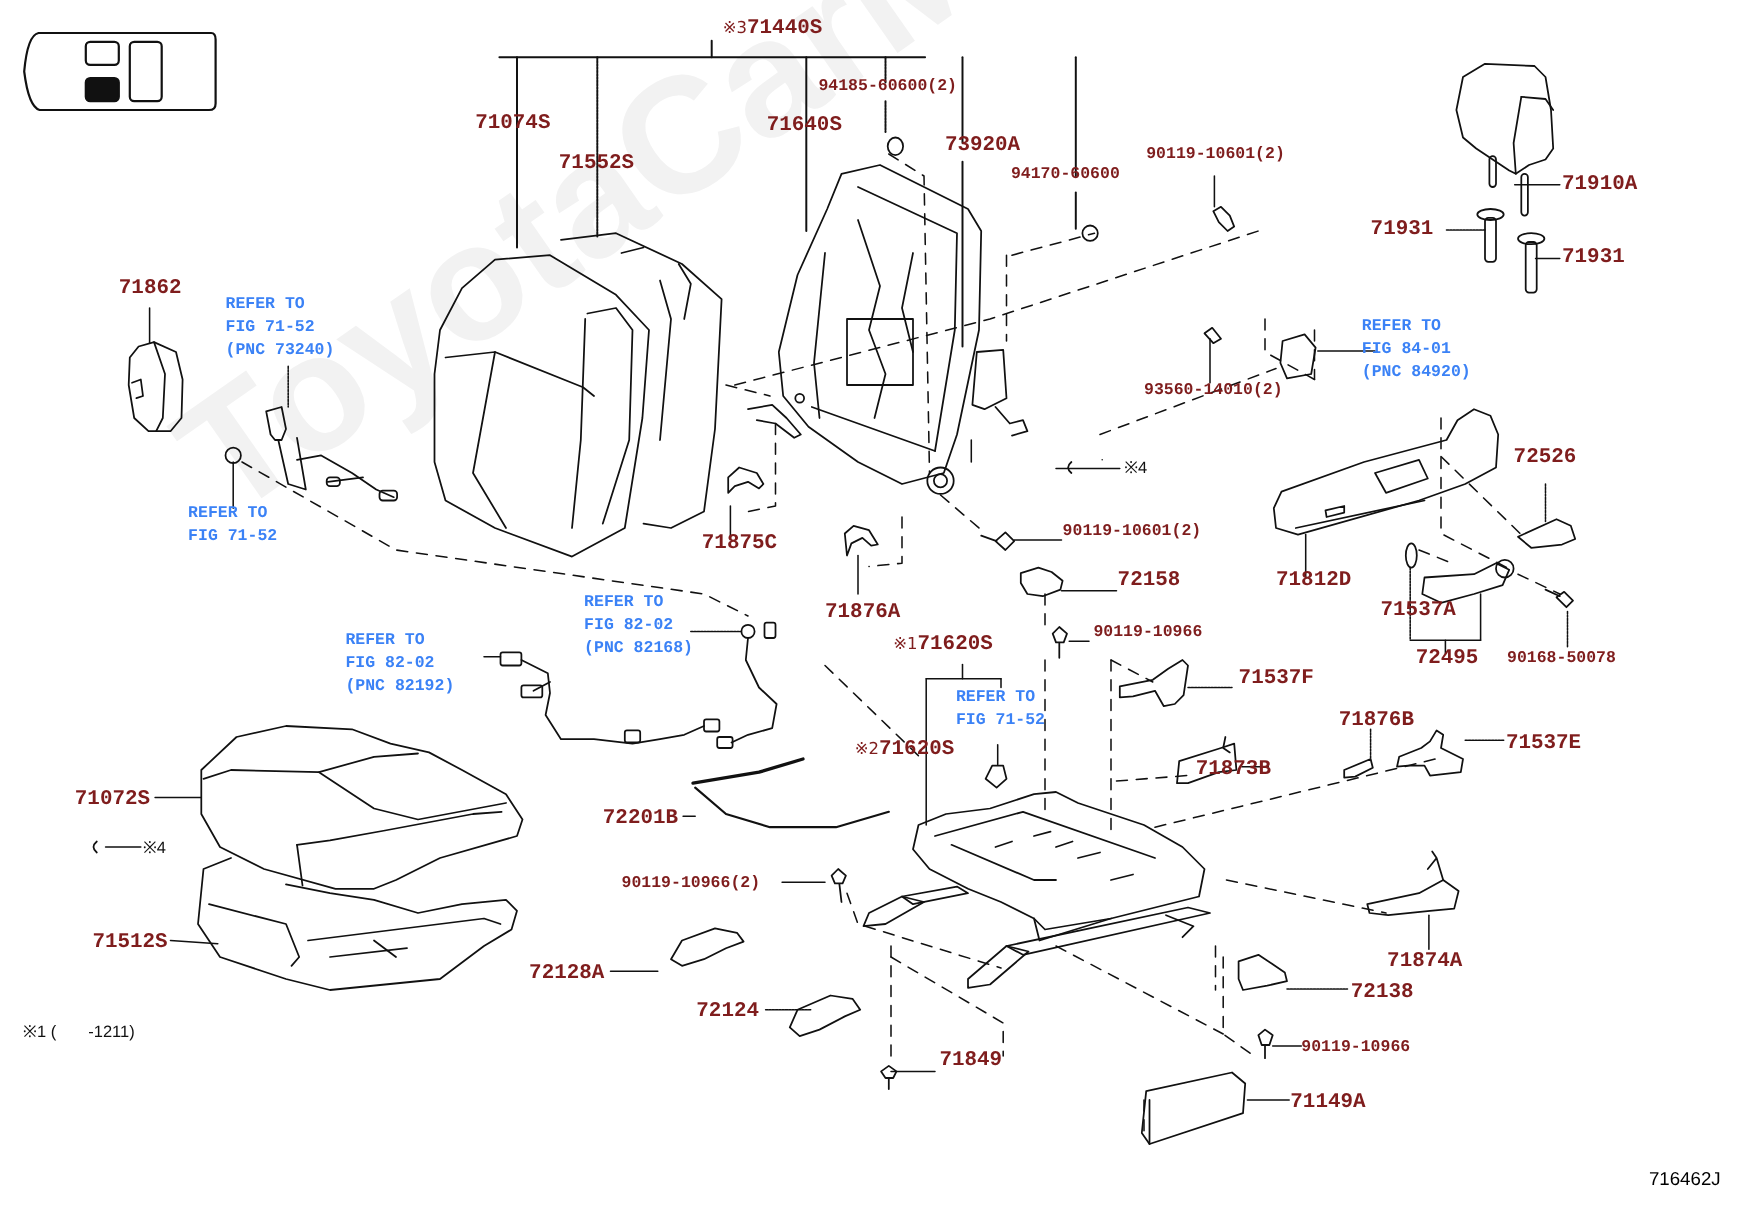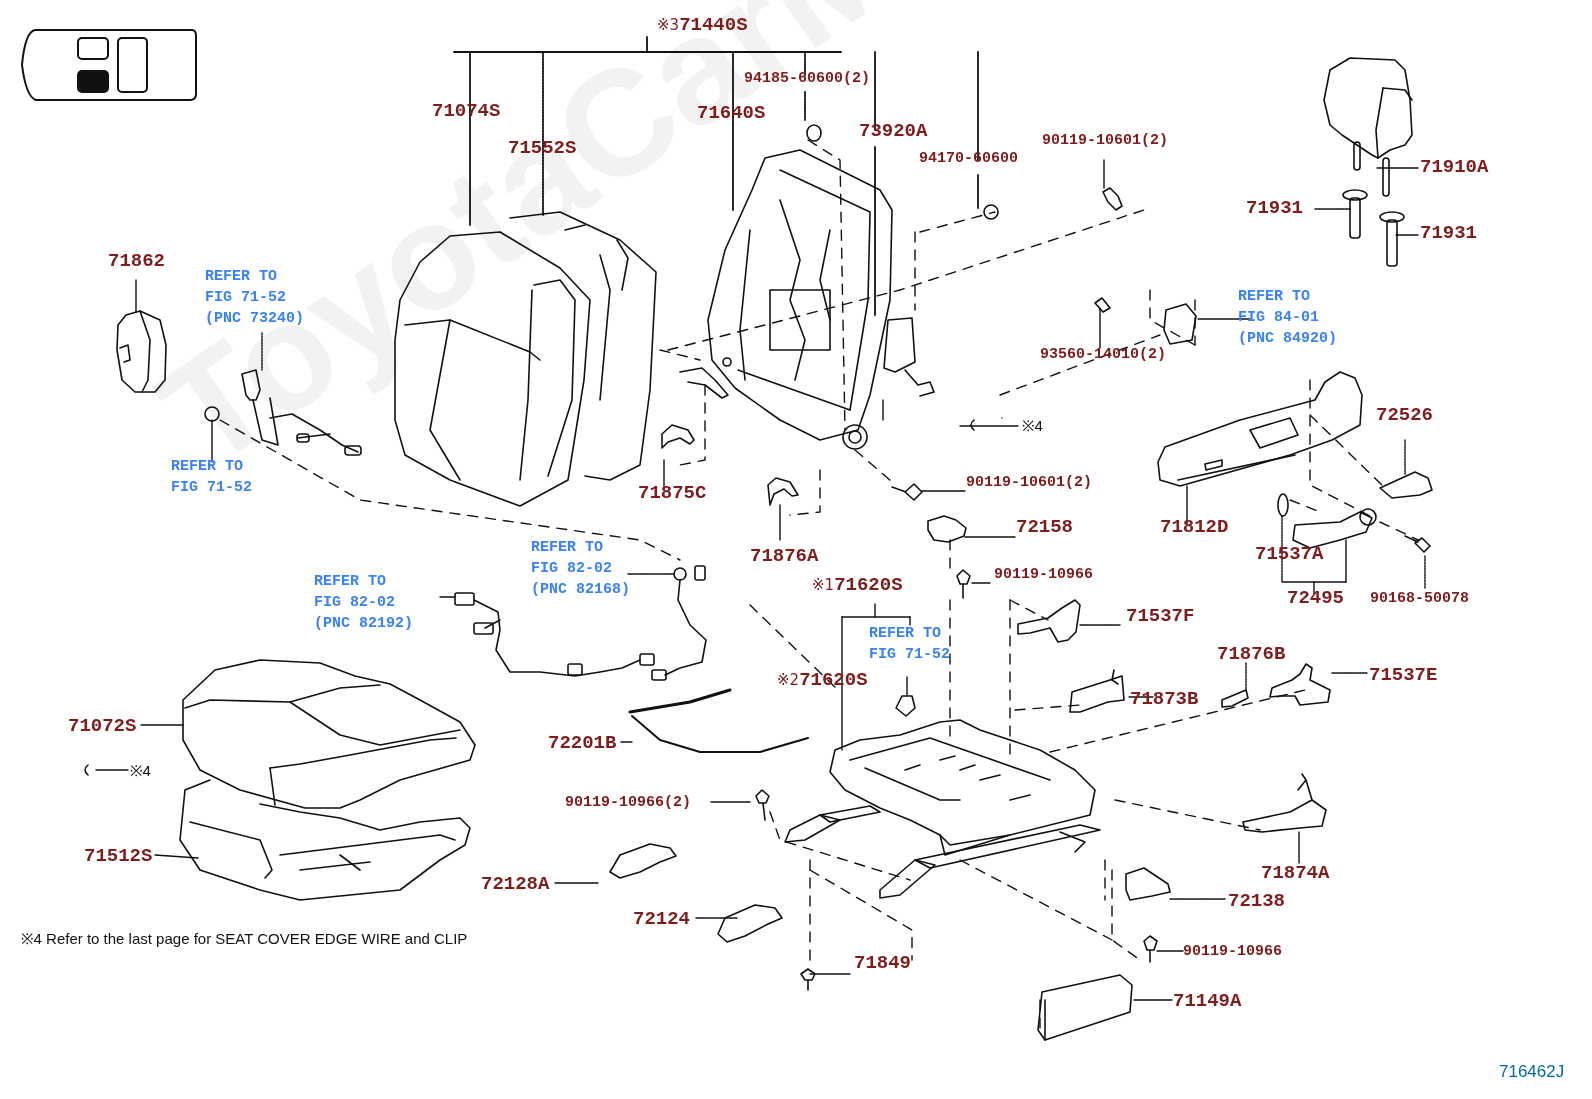--- a/index.html
+++ b/index.html
@@ -2,21 +2,21 @@
 <html><head>
 <meta charset="utf-8">
 <style>
   html, body { margin:0; padding:0; background:#ffffff; }
   body { width:1592px; height:1099px; position:relative; overflow:hidden; font-family:"Liberation Mono", monospace; }
   #canvas { position:absolute; left:0; top:0; width:1592px; height:1099px; }
   .lbl { position:absolute; font-family:"Liberation Mono", "DejaVu Sans Mono", monospace; font-weight:bold; color:#7f1d1d; font-size:19px; white-space:nowrap; line-height:1; letter-spacing:0px; }
   .lbl.sm { font-size:15px; }
   .ref { position:absolute; font-family:"Liberation Mono", "DejaVu Sans Mono", monospace; font-weight:bold; color:#3b82f6; font-size:15px; line-height:21px; white-space:pre; }
   .note { position:absolute; font-family:"Liberation Sans", sans-serif; font-size:15px; color:#111; line-height:22px; white-space:pre; }
-  .fig { position:absolute; font-family:"Liberation Sans", sans-serif; font-size:17px; color:#0369a1; }
+  .fig { position:absolute; font-family:"Liberation Sans", sans-serif; font-size:17px; color:#000000; }
   .mark { font-family:"DejaVu Sans", sans-serif; font-weight:normal; font-size:15px; }
   .watermark { position:absolute; left:130px; top:360px; font-family:"Liberation Sans", sans-serif; font-size:150px; font-weight:bold; color:#f2f2f2; transform:rotate(-35deg); transform-origin:left top; white-space:nowrap; pointer-events:none; }
   svg path, svg line, svg rect, svg ellipse, svg circle, svg polyline, svg polygon { vector-effect:non-scaling-stroke; }
 </style>
 </head>
 <body>
 
 <div class="watermark">ToyotaCarMine.ru</div>
 
 <svg id="canvas" viewBox="0 0 1592 1099" xmlns="http://www.w3.org/2000/svg" fill="none" stroke="#111" stroke-width="1.6" stroke-linejoin="round" stroke-linecap="round">
@@ -330,21 +330,21 @@
 
 <div class="lbl" style="left:812px; top:576px;">
   <span class="mark">※1</span><span>71620S</span>
 </div>
 <div class="lbl" style="left:777px; top:671px;">
   <span class="mark">※2</span><span>71620S</span>
 </div>
 
 <div class="lbl" style="left:1217px; top:645px;">71876B</div>
 <div class="lbl" style="left:1369px; top:666px;">71537E</div>
-<div class="lbl" style="left:1130px; top:690px;text-align:center;">71873B</div>
+<div class="lbl" style="left:1087px; top:690px;text-align:center;">71873B</div>
 <div class="lbl" style="left:68px; top:717px;">71072S</div>
 <div class="lbl" style="left:548px; top:734px;">72201B</div>
 <div class="lbl sm" style="left:565px; top:795px;">90119-10966(2)</div>
 <div class="lbl" style="left:84px; top:847px;">71512S</div>
 <div class="lbl" style="left:481px; top:875px;">72128A</div>
 <div class="lbl" style="left:633px; top:910px;">72124</div>
 <div class="lbl" style="left:854px; top:918px;margin-top:36px;">71849</div>
 <div class="lbl" style="left:1261px; top:864px;">71874A</div>
 <div class="lbl" style="left:1228px; top:892px;">72138</div>
 <div class="lbl sm" style="left:1183px; top:944px;">90119-10966</div>
@@ -364,16 +364,16 @@
 <div class="ref" style="left:531px; top:537px;">REFER TO
 FIG 82-02
 (PNC 82168)</div>
 <div class="ref" style="left:314px; top:571px;">REFER TO
 FIG 82-02
 (PNC 82192)</div>
 <div class="ref" style="left:869px; top:623px;">REFER TO
 FIG 71-52</div>
 
 <div style="position:absolute; left:21px; top:928px;">
-  <div class="note" style="position:relative;">※4 Refer to the last page for SEAT COVER EDGE WIRE and CLIP</div>
+  <div class="note" style="position:relative;">※1 (       -1211)</div>
 </div>
 
 <div class="fig" style="left:1499px; top:1062px;">716462J</div>
 
 </body></html>

